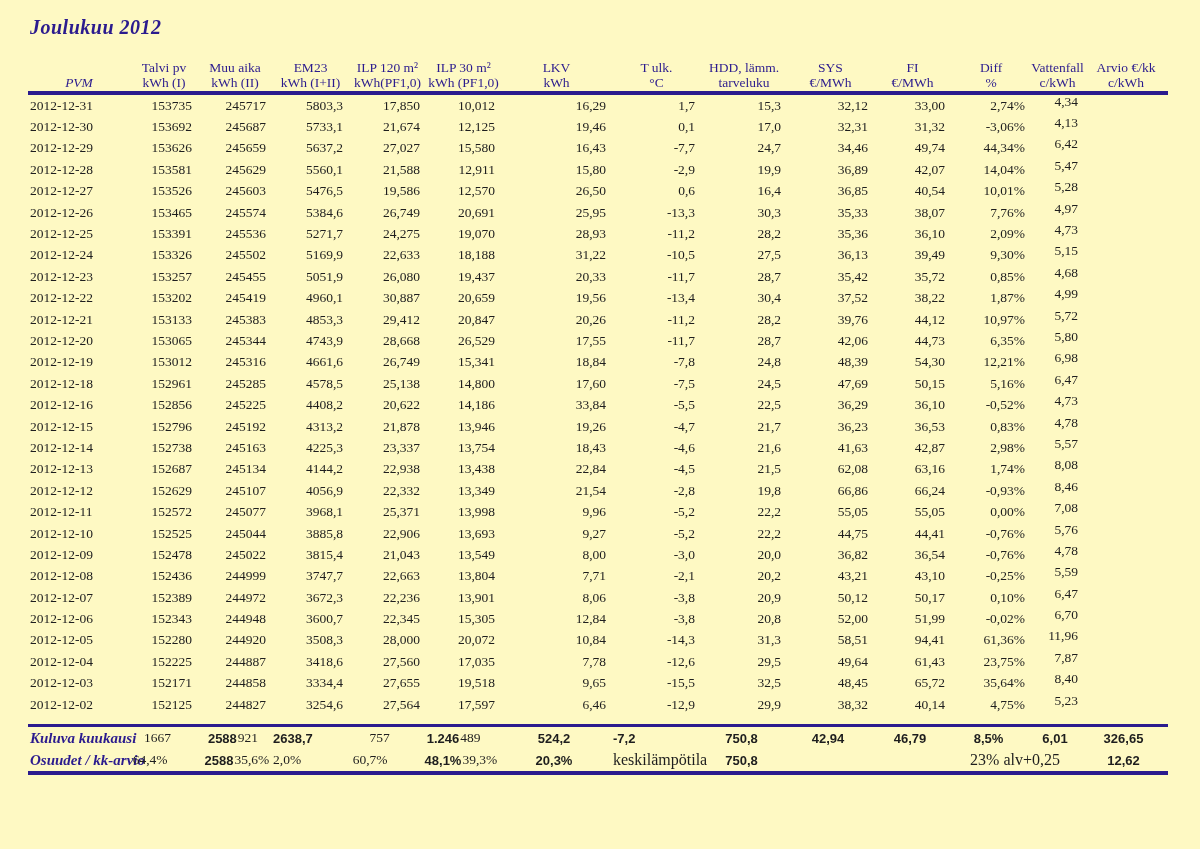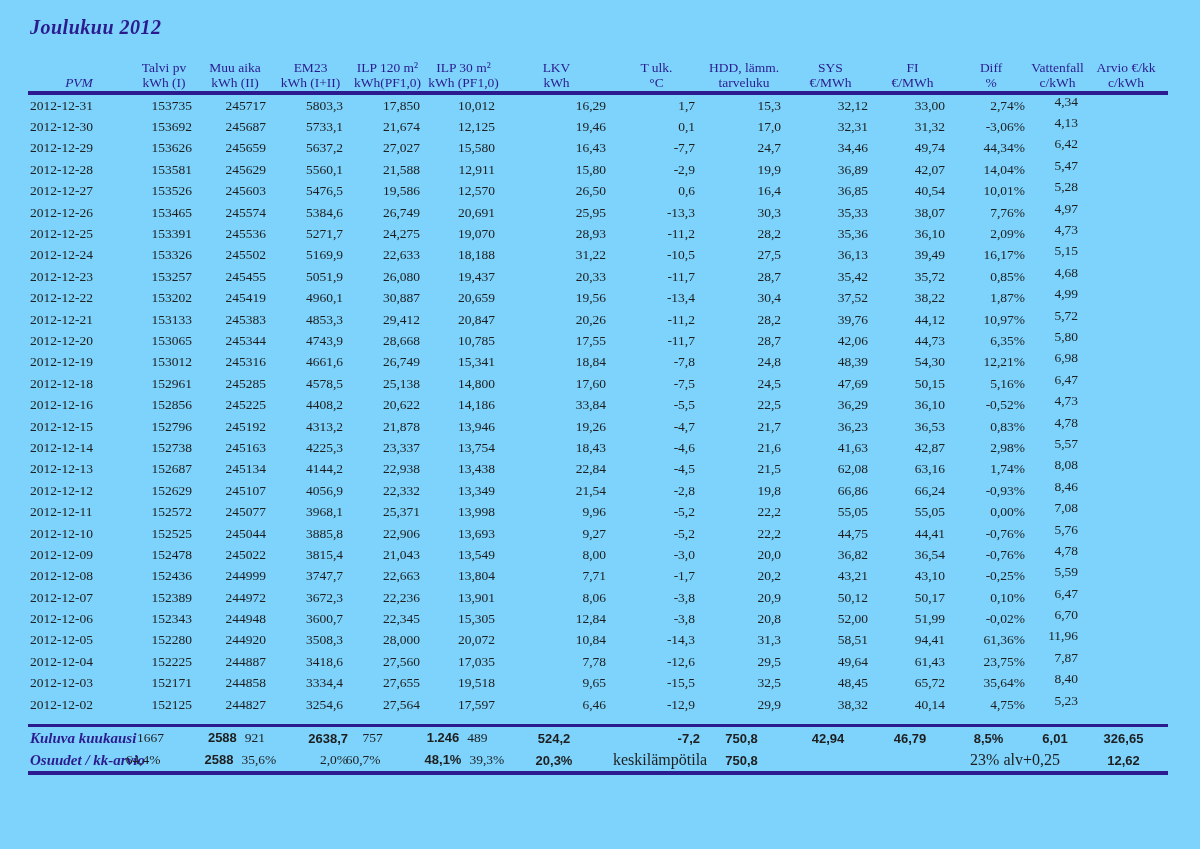--- a/index.html
+++ b/index.html
@@ -1,17 +1,17 @@
 <!DOCTYPE html>
 <html><head>
 <meta charset="utf-8">
 <style>
   html,body{margin:0;padding:0;background:#ffffff;}
   .page{
-    position:relative;width:1200px;height:849px;background:#7dd3fc;overflow:hidden;
+    position:relative;width:1200px;height:849px;background:#fef9c3;overflow:hidden;
     font-family:"Liberation Serif", serif;color:#1e1e1e;text-decoration:underline;
   }
   .title{
     position:absolute;left:30px;top:16px;
     font-size:20px;font-weight:bold;font-style:italic;color:#2b1b8e;
     letter-spacing:0.5px;
   }
   table.report{
     position:absolute;left:28px;top:54px;width:1140px;
     border-collapse:collapse;table-layout:fixed;
@@ -32,26 +32,26 @@
   .raised{position:relative;top:-4px;display:inline-block;}
   tfoot td{height:20px;white-space:nowrap;vertical-align:middle;}
   tfoot tr.fr1 td{border-top:3px solid #2b1b8e;}
   tfoot tr.fr2 td{border-bottom:4px solid #2b1b8e;}
   .f{font-size:13.5px;color:#1e1e1e;}
   .f.label{
     color:#2b1b8e;font-weight:bold;font-style:italic;font-size:15px;
     padding-left:2px;text-align:right;
   }
   .f.right{text-align:center;padding-right:6px;}
-  .f.center{text-align:right;}
+  .f.center{text-align:left;}
   .f.bold, .triple-wrap .bold{
     font-family:"Liberation Sans", sans-serif;font-weight:700;font-size:13px;margin-left:36px;
   }
   .f.small{font-size:16px;}
-  .triple-wrap{display:flex;justify-content:center;gap:8px;align-items:flex-start;}
+  .triple-wrap{display:flex;justify-content:center;gap:1px;align-items:flex-end;}
 </style>
 </head>
 <body>
 
 <div class="page">
   <div class="title">Joulukuu 2012</div>
   <table class="report" id="report-table">
       <colgroup>
         <col style="width: 102px;">
         <col style="width: 68px;">
@@ -246,21 +246,21 @@
           <td>153326</td>
           <td>245502</td>
           <td>5169,9</td>
           <td>22,633</td>
           <td>18,188</td>
           <td>31,22</td>
           <td>-10,5</td>
           <td>27,5</td>
           <td>36,13</td>
           <td>39,49</td>
-          <td>16,17%</td>
+          <td>9,30%</td>
           <td><span class="raised">5,15</span></td>
           <td></td>
         </tr>
         <tr>
           <td class="pvm">2012-12-23</td>
           <td>153257</td>
           <td>245455</td>
           <td>5051,9</td>
           <td>26,080</td>
           <td>19,437</td>
@@ -304,21 +304,21 @@
           <td>10,97%</td>
           <td><span class="raised">5,72</span></td>
           <td></td>
         </tr>
         <tr>
           <td class="pvm">2012-12-20</td>
           <td>153065</td>
           <td>245344</td>
           <td>4743,9</td>
           <td>28,668</td>
-          <td>10,785</td>
+          <td>26,529</td>
           <td>17,55</td>
           <td>-11,7</td>
           <td>28,7</td>
           <td>42,06</td>
           <td>44,73</td>
           <td>6,35%</td>
           <td><span class="raised">5,80</span></td>
           <td></td>
         </tr>
         <tr>
@@ -482,21 +482,21 @@
           <td></td>
         </tr>
         <tr>
           <td class="pvm">2012-12-08</td>
           <td>152436</td>
           <td>244999</td>
           <td>3747,7</td>
           <td>22,663</td>
           <td>13,804</td>
           <td>7,71</td>
-          <td>-1,7</td>
+          <td>-2,1</td>
           <td>20,2</td>
           <td>43,21</td>
           <td>43,10</td>
           <td>-0,25%</td>
           <td><span class="raised">5,59</span></td>
           <td></td>
         </tr>
         <tr>
           <td class="pvm">2012-12-07</td>
           <td>152389</td>

